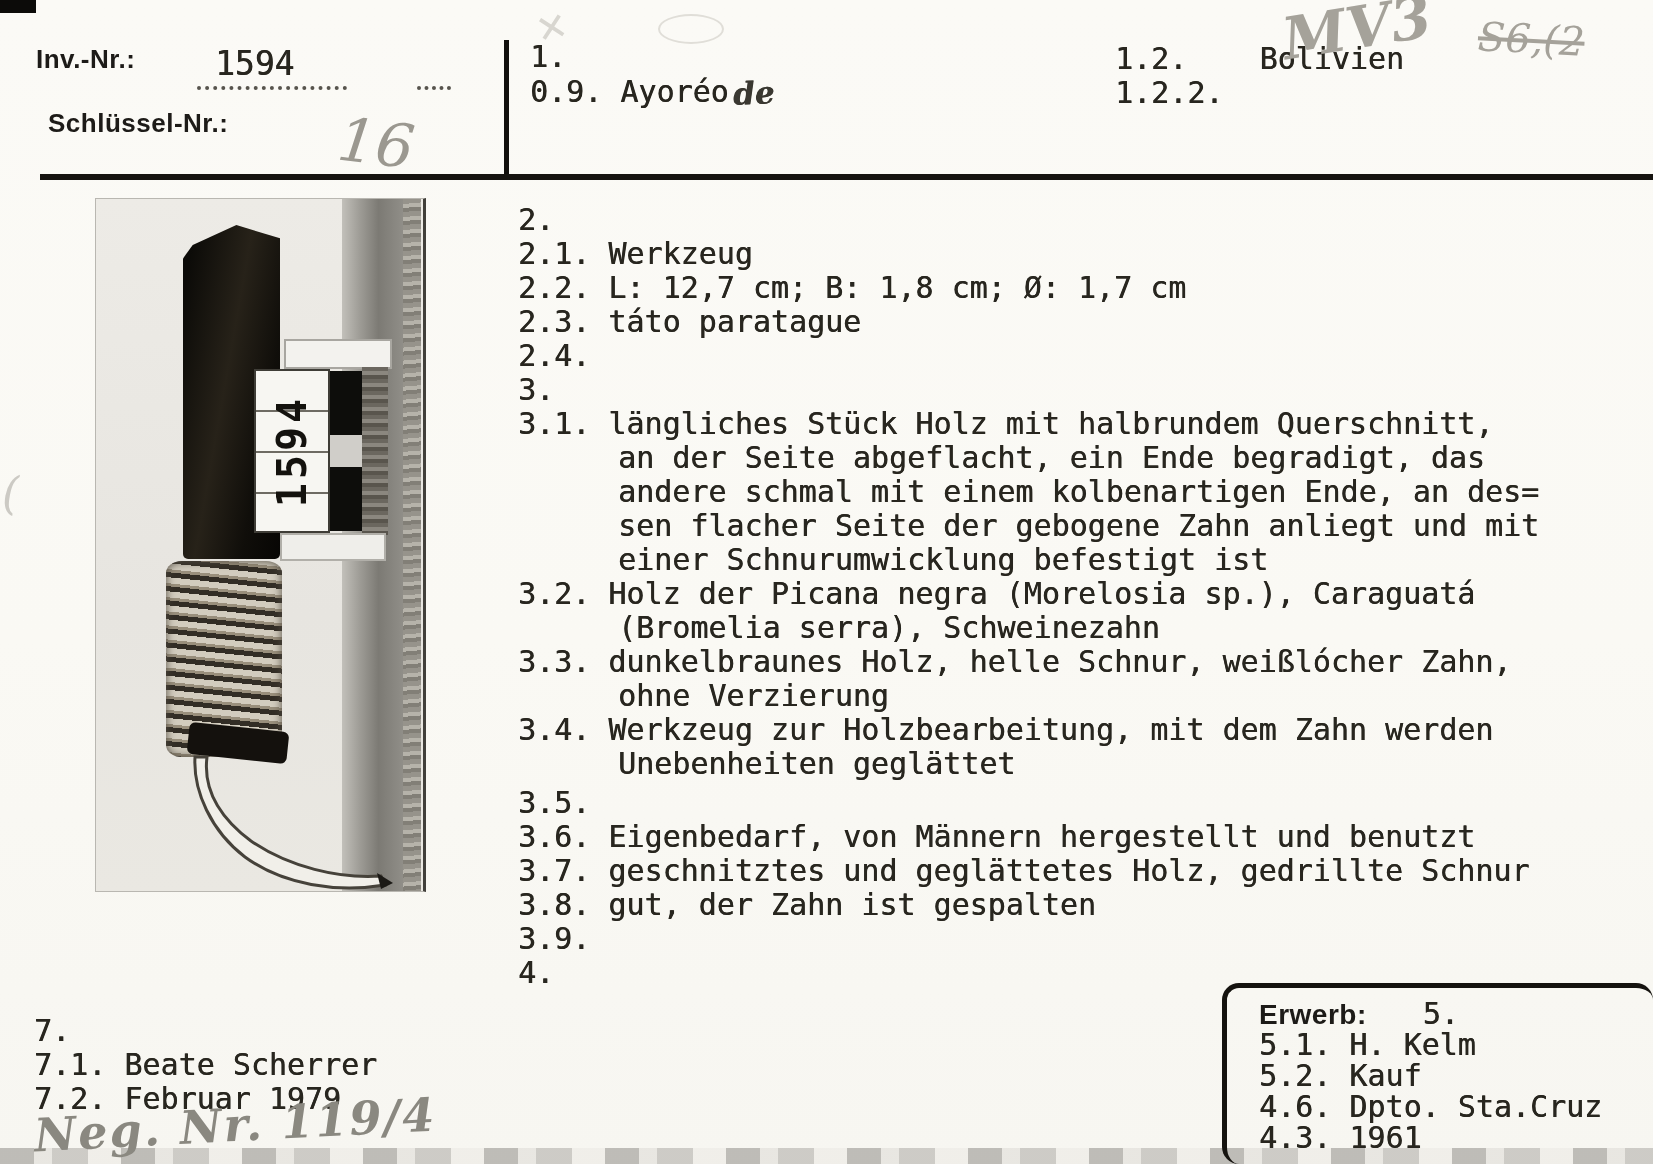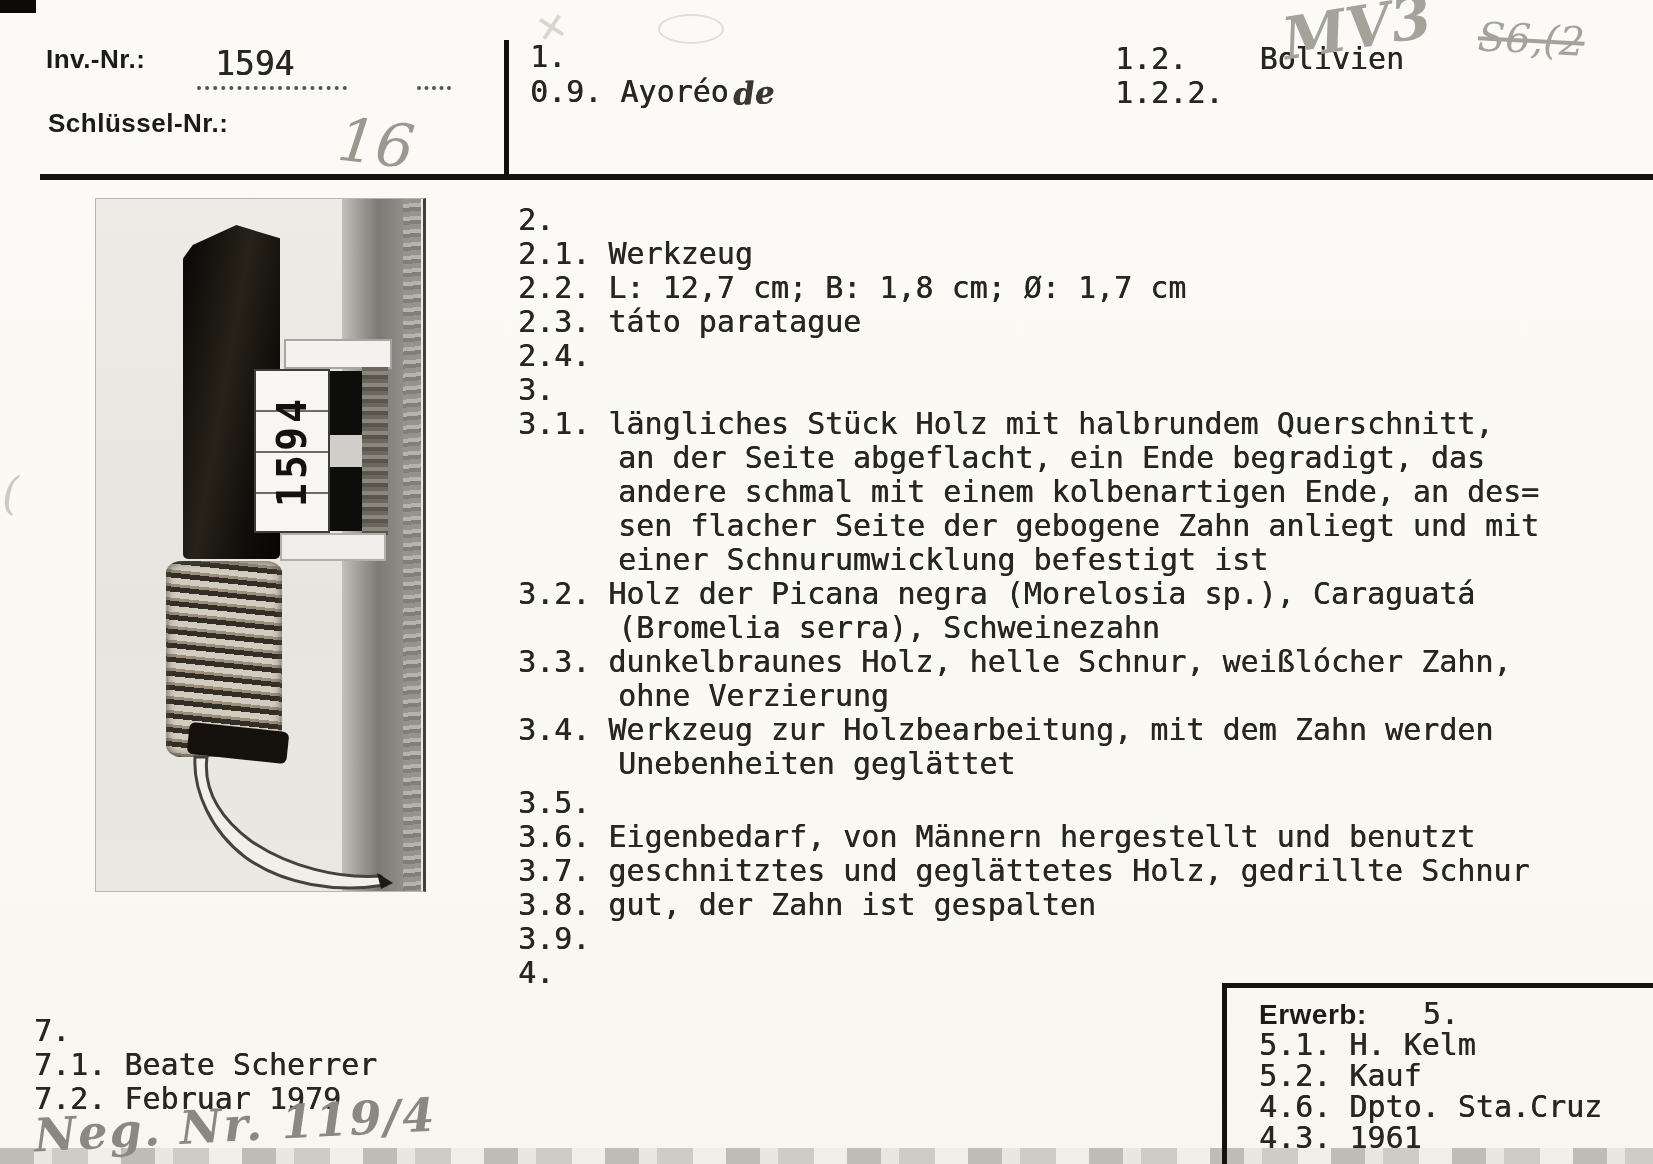--- a/index.html
+++ b/index.html
@@ -24,21 +24,21 @@
   
   .hrule{left:40px; top:174px; width:1613px; height:6px; background:#161410;}
   .vdivider{left:504px; top:40px; width:5px; height:134px; background:#12100d;}
   .dotted{border-bottom:4px dotted #57544d; height:0;}
   .corner-mark{left:0; top:0; width:36px; height:13px; background:#0c0b09;}
   .scan-noise{left:0; top:1148px; width:1653px; height:16px; opacity:.85;
     background:repeating-linear-gradient(90deg,#b4b2ad 0 34px,#e6e4df 34px 52px,#c6c4bf 52px 88px,#efede8 88px 121px);}
   
   .erwerb-box{left:1222px; top:983px; width:431px; height:181px;
     border-top:5px solid #15130f; border-left:5px solid #15130f; box-sizing:border-box;
-    padding:10px 0 0 32px;}
+    padding:10px 0 0 32px;border-radius:17px;}
   .erwerb-box .tline{height:31px; line-height:31px;}
   
   .photo{left:95px; top:198px; width:327px; height:692px;
     background:linear-gradient(180deg,#edebe6,#e7e5e0 60%,#eae8e2);
     border:1px solid #b9b7b1; border-right:3px solid #413f3a; overflow:hidden;}
   .photo *{position:absolute;}
   .gray-band{left:246px; top:0; width:61px; height:692px;
     background:linear-gradient(90deg,#c2c0ba 0%,#9d9b95 30%,#7c7a74 60%,#908e88 100%);}
   .edge-strip{left:307px; top:0; width:18px; height:692px;
     background:repeating-linear-gradient(175deg,#96938b 0 5px,#b6b3aa 5px 9px,#827f77 9px 13px);}
@@ -83,21 +83,21 @@
 <body>
 
 <div class="card">
 
   <div class="abs corner-mark"></div>
   <div class="abs scan-noise"></div>
   <div class="abs pencil margin-paren">(</div>
   <div class="abs smudge-x">✕</div>
   <div class="abs smudge-oval"></div>
 
-  <div class="abs formlabel" style="left:46px; top:44px;">Inv.-Nr.:</div>
+  <div class="abs formlabel" style="left:36px; top:44px;">Inv.-Nr.:</div>
   <div class="abs tw" style="left:215px; top:44px; font-size:33px;">1594</div>
   <div class="abs dotted" style="left:197px; top:86px; width:150px;"></div>
   <div class="abs dotted" style="left:417px; top:86px; width:34px;"></div>
   <div class="abs formlabel" style="left:48px; top:100px;margin-top:8px;">Schlüssel-Nr.:</div>
   <div class="abs pencil key-hand">16</div>
 
   <div class="abs vdivider"></div>
 
   <div class="abs" style="left:530px; top:40px;">
     <div class="tw tline">1.</div>

